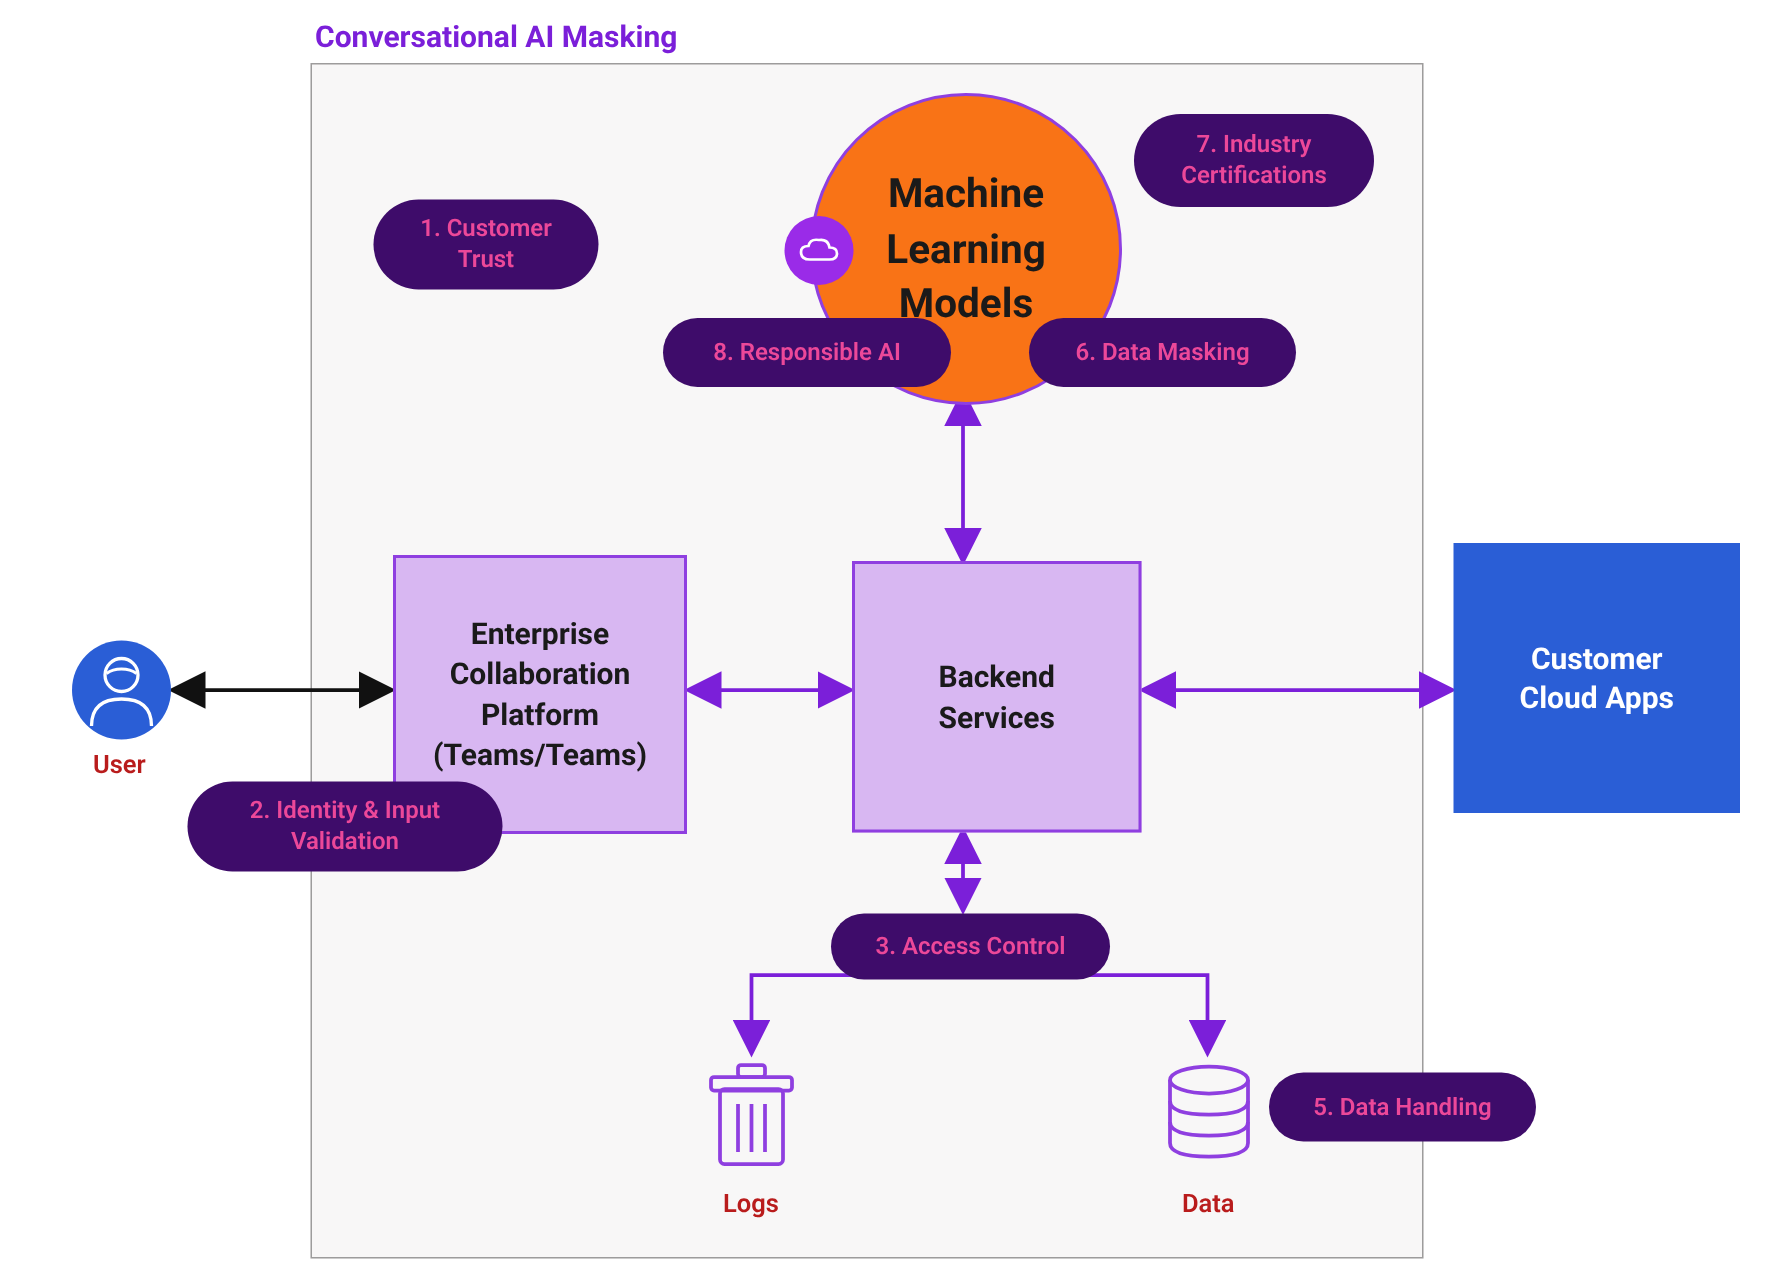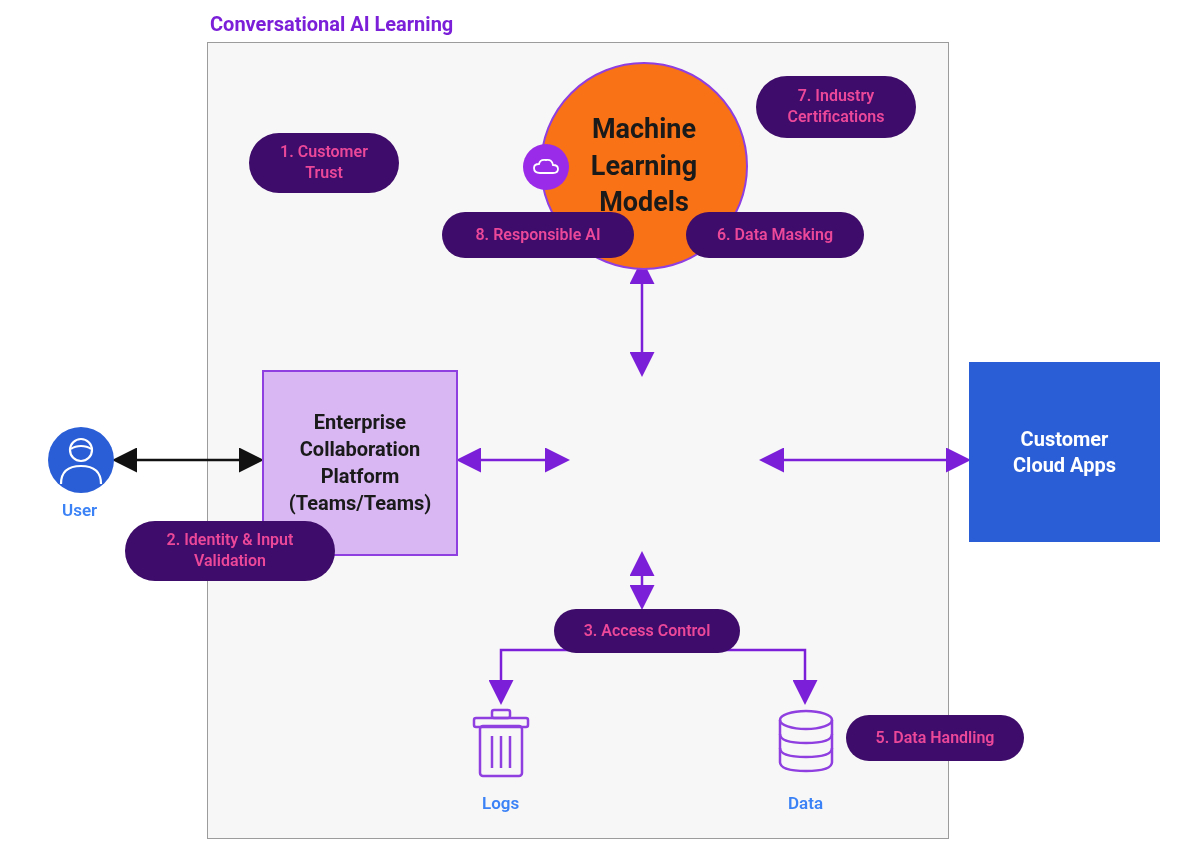--- a/index.html
+++ b/index.html
@@ -80,41 +80,41 @@
     align-items: center;
     justify-content: center;
     text-align: center;
     padding: 8px 20px;
     box-sizing: border-box;
   }
   .user-label, .logs-label, .data-label {
     position: absolute;
     font-size: 17px;
     font-weight: 600;
-    color: #3b82f6;
+    color: #b91c1c;
     text-align: center;
   }
   .cloud-badge {
     position: absolute;
     background: #9a2be8;
     border-radius: 50%;
     display: flex;
     align-items: center;
     justify-content: center;
   }
   svg { display: block; }
 </style>
 </head>
 <body>
 
 <div class="canvas">
 
   <div class="platform-box" style="left:207px; top:42px; width:740px; height:795px;"></div>
 
-  <div class="platform-title" style="left:210px; top:12px;">Conversational AI Learning</div>
+  <div class="platform-title" style="left:210px; top:12px;">Conversational AI Masking</div>
 
   <svg width="1187" height="852" style="position:absolute; left:0; top:0; pointer-events:none;">
     <defs>
       <marker id="arrP" markerWidth="10" markerHeight="10" refX="8" refY="5" orient="auto">
         <path d="M0,0 L10,5 L0,10 Z" fill="#7b1fd9"></path>
       </marker>
       <marker id="arrPs" markerWidth="10" markerHeight="10" refX="2" refY="5" orient="auto">
         <path d="M10,0 L0,5 L10,10 Z" fill="#7b1fd9"></path>
       </marker>
       <marker id="arrK" markerWidth="10" markerHeight="10" refX="8" refY="5" orient="auto">
@@ -151,20 +151,24 @@
     </svg>
   </div>
 
   <div class="lavender-box" style="left:262px; top:370px; width:196px; height:186px;">
     <span style="white-space:pre-line;">Enterprise
 Collaboration
 Platform
 (Teams/Teams)</span>
   </div>
 
+  <div class="lavender-box" style="left:568px; top:374px; width:193px; height:181px;">
+    <span style="white-space:pre-line;">Backend
+Services</span>
+  </div>
 
   <div class="blue-box" style="left:969px; top:362px; width:191px; height:180px;">
     <span style="white-space:pre-line;">Customer
 Cloud Apps</span>
   </div>
 
   <svg width="68" height="68" style="position:absolute; left:47px; top:426px;">
     <circle cx="34" cy="34" r="33" fill="#2a5ed6"></circle>
     <circle cx="34" cy="24" r="11" fill="none" stroke="#fff" stroke-width="2.2"></circle>
     <path d="M14 58 Q14 40 34 40 Q54 40 54 58" fill="none" stroke="#fff" stroke-width="2.2"></path>

